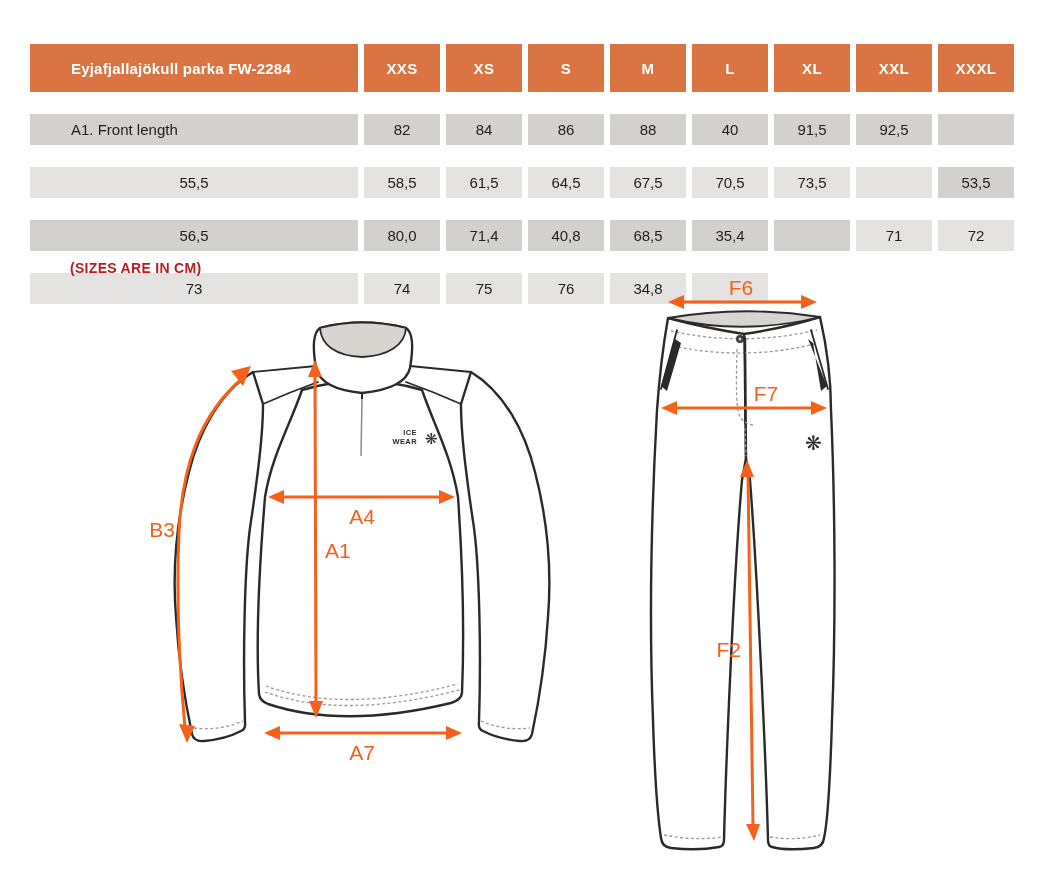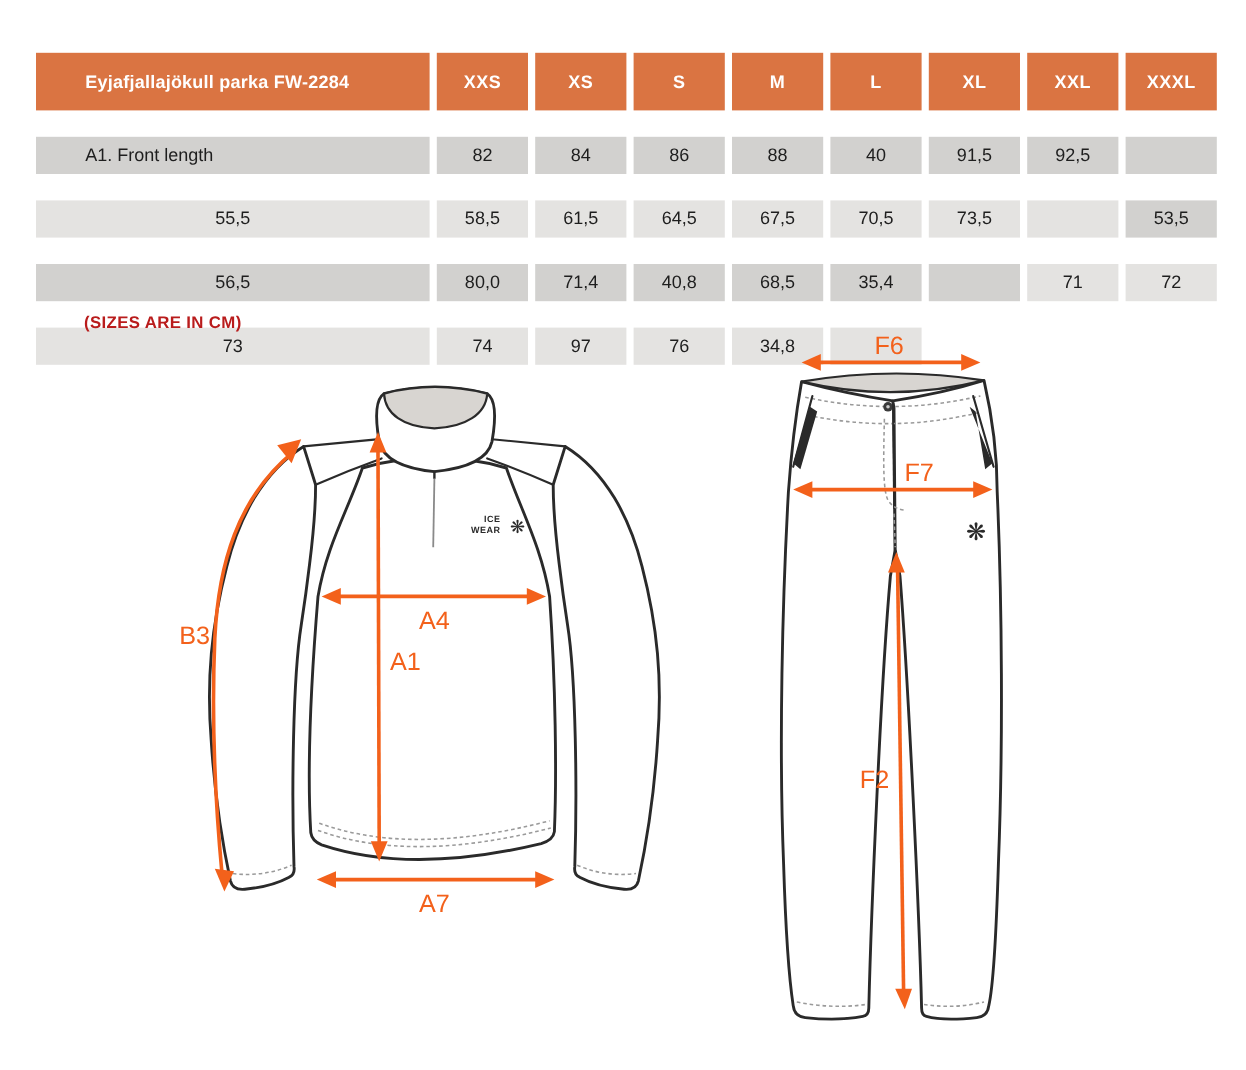--- a/index.html
+++ b/index.html
@@ -79,21 +79,21 @@
     <div class="cell data value-cell row-dark">80,0</div>
     <div class="cell data value-cell row-dark">71,4</div>
     <div class="cell data value-cell row-dark">40,8</div>
     <div class="cell data value-cell row-dark">68,5</div>
     <div class="cell data value-cell row-dark">35,4</div>
     <div class="cell data value-cell row-dark"></div>
     <div class="cell data value-cell row-light">71</div>
     <div class="cell data value-cell row-light">72</div>
     <div class="cell data value-cell row-light">73</div>
     <div class="cell data value-cell row-light">74</div>
-    <div class="cell data value-cell row-light">97</div>
+    <div class="cell data value-cell row-light">75</div>
     <div class="cell data value-cell row-light">76</div>
     <div class="cell data value-cell row-light">34,8</div>
     <div class="cell data value-cell row-light"></div>
   </div>
 
 <div class="note">(SIZES ARE IN CM)</div>
 
 <svg class="diagram" width="1038" height="892" viewBox="0 0 1038 892">
 
   <g>

